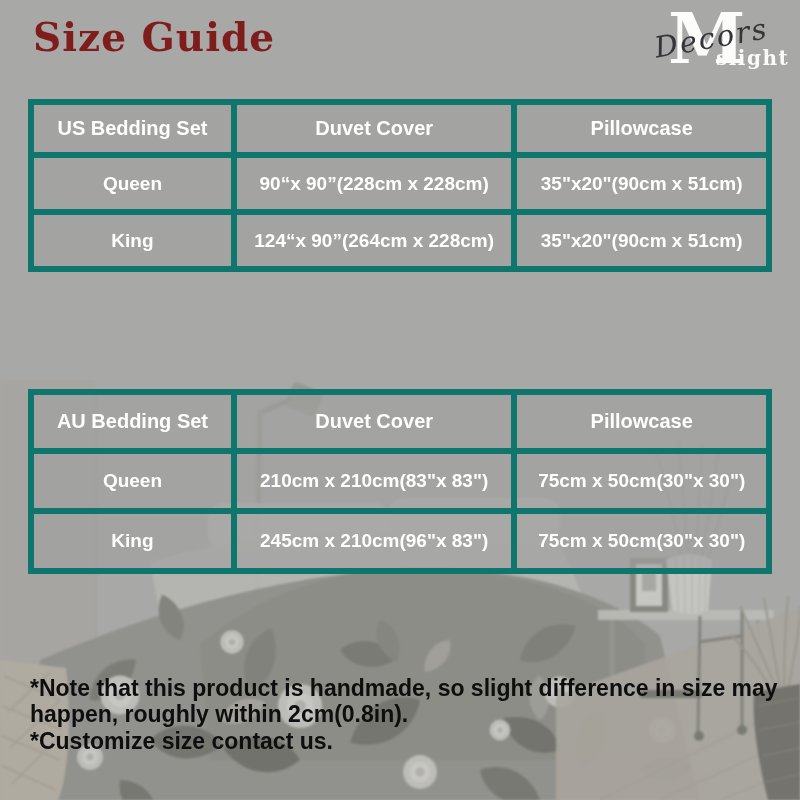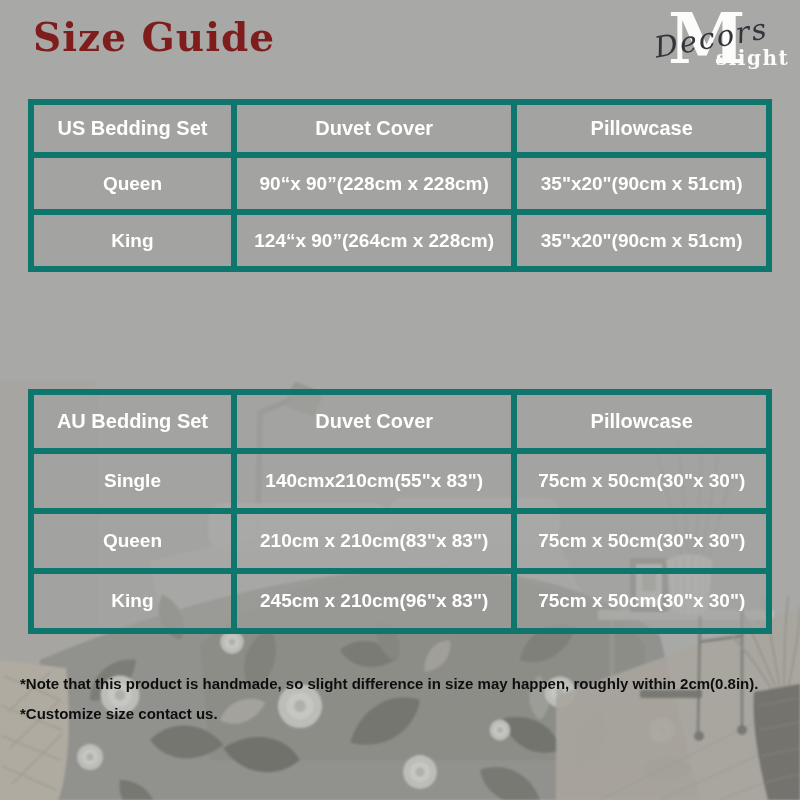--- a/index.html
+++ b/index.html
@@ -31,24 +31,24 @@
               font-family:"Liberation Sans",sans-serif;}
   .c1{width:27.5%}.c2{width:38%}.c3{width:34.5%}
   .t1{top:99px}
   .t1 th{height:45px;font-size:20px}
   .t1 td{height:49px;font-size:19px}
   .t2{top:389px}
   .t2 th{height:51px;font-size:20px}
   .t2 td{height:52px;font-size:19px}
 
   
-  .notes{position:absolute;left:20px;top:676px;width:748px;color:#0e0e0e;
-         font-weight:bold;font-size:15px;line-height:1.12;}
+  .notes{position:absolute;left:30px;top:676px;width:748px;color:#0e0e0e;
+         font-weight:bold;font-size:23px;line-height:1.12;}
   .notes p{margin:0;}
-  .notes .note-2{margin-top:13px;}
+  .notes .note-2{margin-top:1px;}
 </style>
 </head>
 <body>
 
 <div id="stage">
 
   <svg id="bg" viewBox="0 0 800 800" xmlns="http://www.w3.org/2000/svg" aria-hidden="true">
     <defs>
       <path id="leaf" d="M0,0 C8,-14 26,-18 40,-8 C30,6 12,10 0,0 Z"></path>
       <g id="rose">
@@ -221,25 +221,20 @@
       </colgroup>
     <thead>
       <tr>
         <th>AU Bedding Set</th>
         <th>Duvet Cover</th>
         <th>Pillowcase</th>
       </tr>
     </thead>
     <tbody>
       <tr>
-        <td>Single</td>
-        <td>140cmx210cm(55"x 83")</td>
-        <td>75cm x 50cm(30"x 30")</td>
-      </tr>
-      <tr>
         <td>Queen</td>
         <td>210cm x 210cm(83"x 83")</td>
         <td>75cm x 50cm(30"x 30")</td>
       </tr>
       <tr>
         <td>King</td>
         <td>245cm x 210cm(96"x 83")</td>
         <td>75cm x 50cm(30"x 30")</td>
       </tr>
     </tbody>

